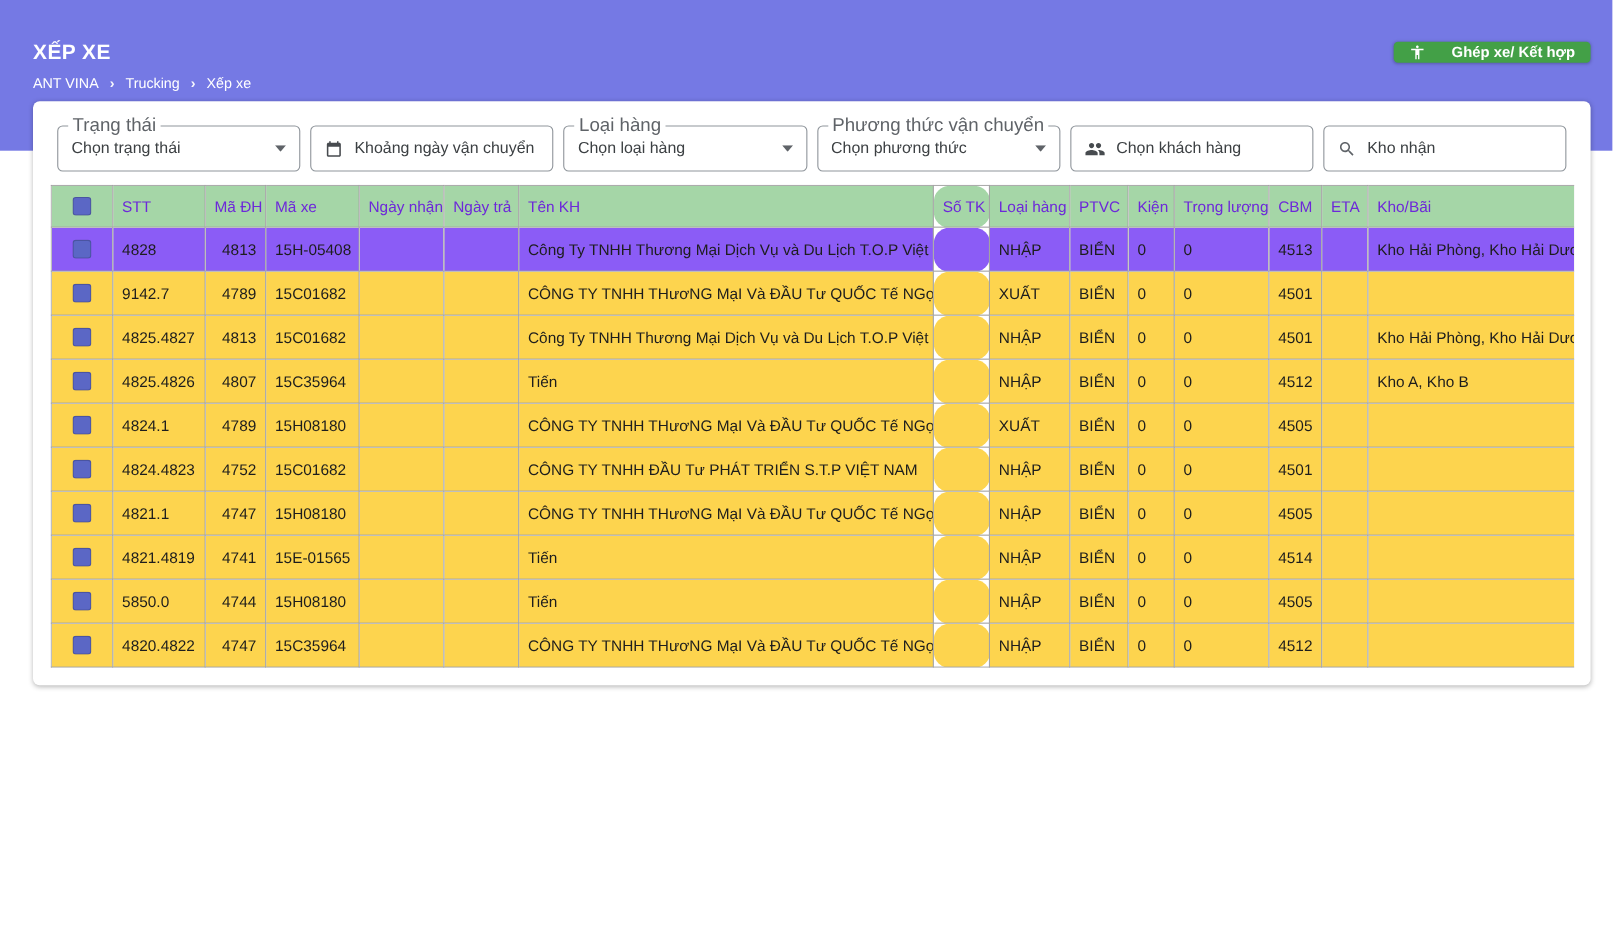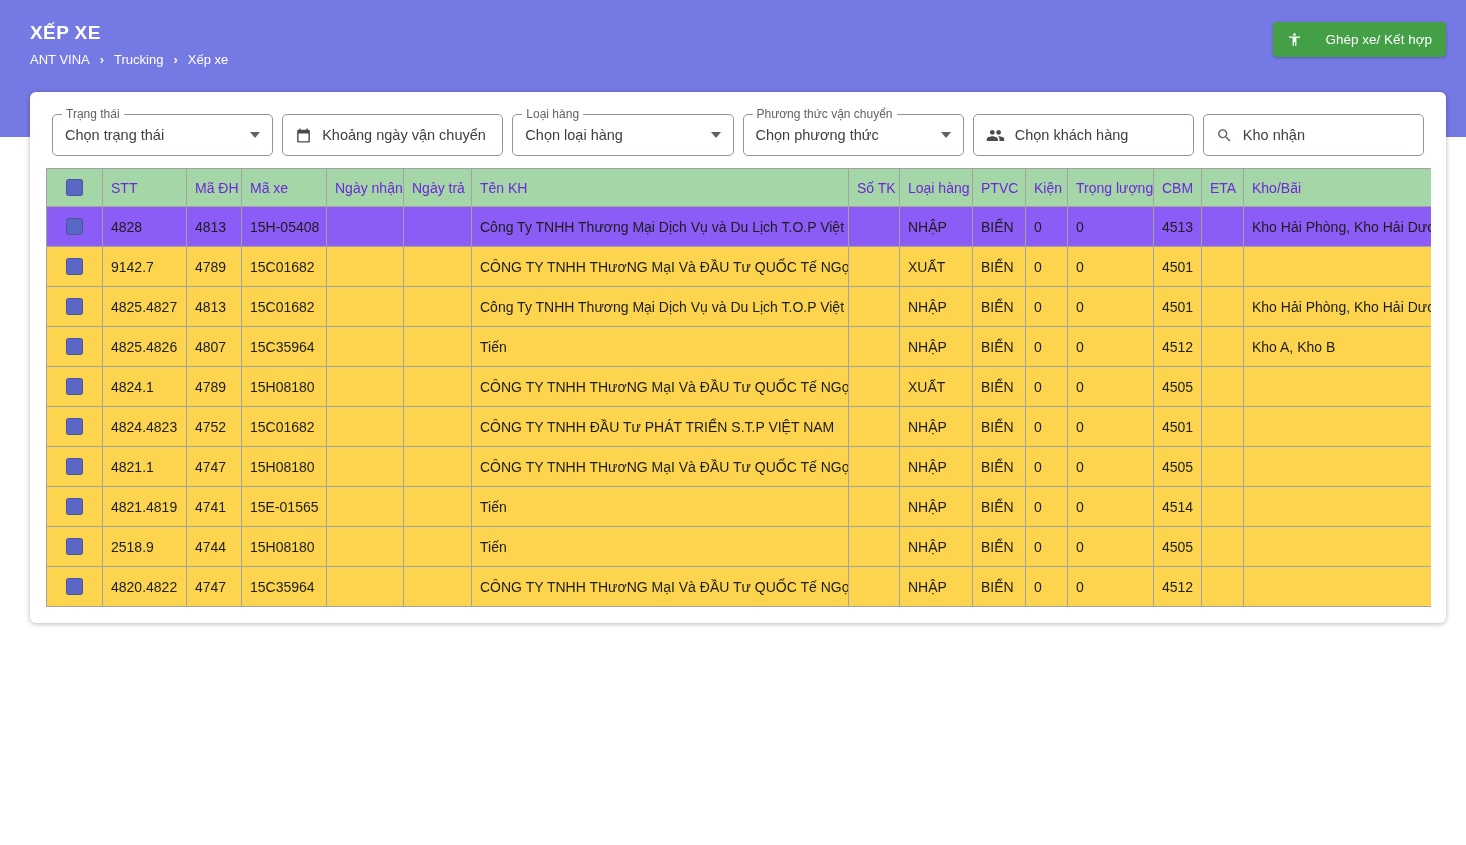--- a/index.html
+++ b/index.html
@@ -9,38 +9,38 @@
     background:#ffffff;
     overflow:hidden;
     position:relative;
     color:#212121;
   }
   
   .appbar {
     position:absolute; top:0; left:0;
     width:1466px; height:137px;
     background:var(--header-bg,#7579E4);
-    padding:22px 20px 0 30px;
+    padding:38px 20px 0 30px;
     display:flex; justify-content:space-between; align-items:flex-start;
   }
   .page-title {
     color:#fff; font-size:19px; font-weight:bold; letter-spacing:.4px;
   }
   .breadcrumb {
     margin-top:8px; display:flex; align-items:flex-end; gap:10px;
     color:#ffffff; font-size:13px;
   }
   .crumb { cursor:pointer; }
   .crumb-sep { font-size:13px; opacity:.95; font-weight:bold; }
   .btn-green {
     display:flex; align-items:center; gap:24px;
     background:var(--button-green,#43A047);
     border:none; border-radius:4px;
-    height:35px; padding:0 14px;
-    color:#fff; font-size:13.5px; font-weight:400;
+    height:19px; padding:0 14px;
+    color:#fff; font-size:13.5px; font-weight:700;
     font-family:"Liberation Sans", sans-serif;
     cursor:pointer;
     box-shadow:0 1px 3px rgba(0,0,0,.25);
   }
   .btn-green svg { display:block; }
   
   .card {
     position:absolute; left:30px; top:92px; width:1416px;
     background:#fff; border-radius:6px;
     box-shadow:0 1px 5px rgba(0,0,0,.28);
@@ -55,21 +55,21 @@
     position:relative; flex:1; height:42px;
     border:1px solid #8f959b; border-radius:5px;
     background:#fff;
     display:flex; align-items:center;
     padding:0 12px;
     cursor:pointer;
   }
   .flabel {
     position:absolute; top:-8px; left:9px;
     background:#fff; padding:0 4px;
-    font-size:12px; color:#5f6368; line-height:14px;
+    font-size:17px; color:#5f6368; line-height:14px;
     white-space:nowrap;
     text-align:right;
   }
   .flabel:empty { display:none; }
   .fvalue {
     font-size:14.5px; color:#3c4043;
     white-space:nowrap; overflow:hidden; flex:1;
   }
   .ficon { display:flex; margin-right:10px; flex:0 0 auto; }
   .chev { margin-left:auto; display:flex; flex:0 0 auto; padding-left:8px; }
@@ -92,26 +92,26 @@
   tr.row-white td { background:#8b5cf6; }
   tr.row-yellow td { background:var(--row-yellow,#FDD44E); }
   .cbx {
     width:17px; height:17px; border-radius:3px;
     background:var(--checkbox-indigo,#5B67C5);
     border:1px solid rgba(0,0,0,.18);
     margin:0 auto; cursor:pointer;
   }
   .col-check { width:56px; text-align:center; }
   .col-stt { width:84px; }
-  .col-ma-dh { width:55px; }
+  .col-ma-dh { width:55px;text-align:right; }
   .col-ma-xe { width:85px; }
   .col-ngay-nhan { width:77px; }
   .col-ngay-tra { width:68px; }
   .col-ten-kh { width:377px; }
-  .col-so-tk { width:51px; }
+  .col-so-tk { width:51px;border-radius:14px; }
   .col-loai-hang { width:73px; }
   .col-ptvc { width:53px; }
   .col-kien { width:42px; }
   .col-trong-luong { width:86px; }
   .col-cbm { width:48px; }
   .col-eta { width:42px; }
   .col-kho-bai { width:188px; }
 </style>
 </head>
 <body>
@@ -373,21 +373,21 @@
             <td class="col-kien">0</td>
             <td class="col-trong-luong">0</td>
             <td class="col-cbm">4514</td>
             <td class="col-eta"></td>
             <td class="col-kho-bai"></td>
           </tr>
           <tr class="row-yellow">
             <td class="col-check">
               <div class="cbx"></div>
             </td>
-            <td class="col-stt">2518.9</td>
+            <td class="col-stt">5850.0</td>
             <td class="col-ma-dh">4744</td>
             <td class="col-ma-xe">15H08180</td>
             <td class="col-ngay-nhan"></td>
             <td class="col-ngay-tra"></td>
             <td class="col-ten-kh">Tiến</td>
             <td class="col-so-tk"></td>
             <td class="col-loai-hang">NHẬP</td>
             <td class="col-ptvc">BIỂN</td>
             <td class="col-kien">0</td>
             <td class="col-trong-luong">0</td>

